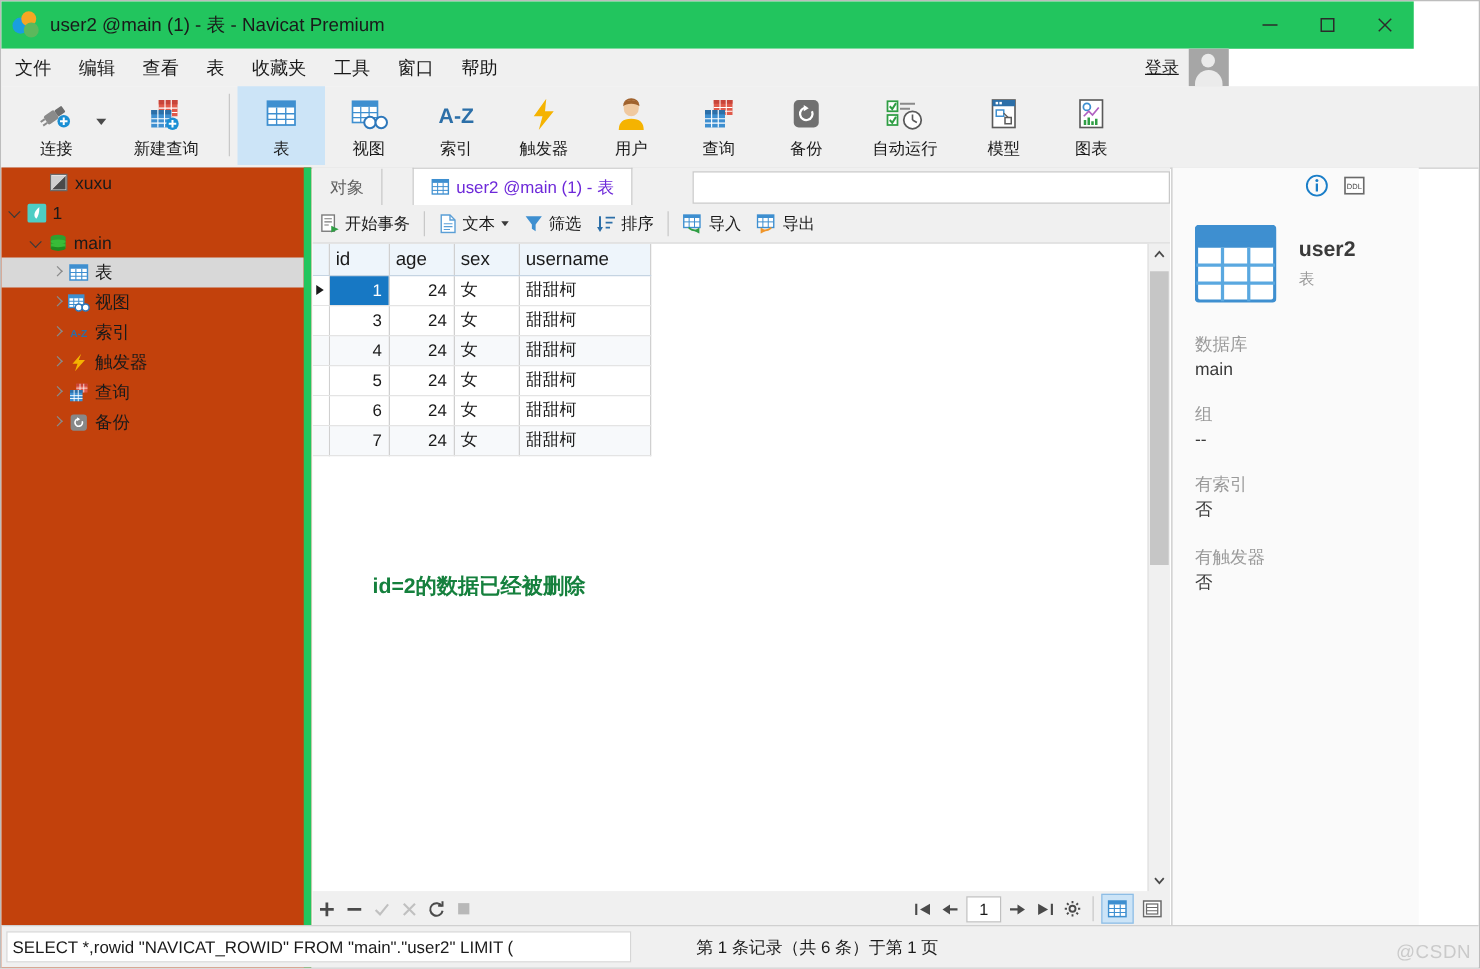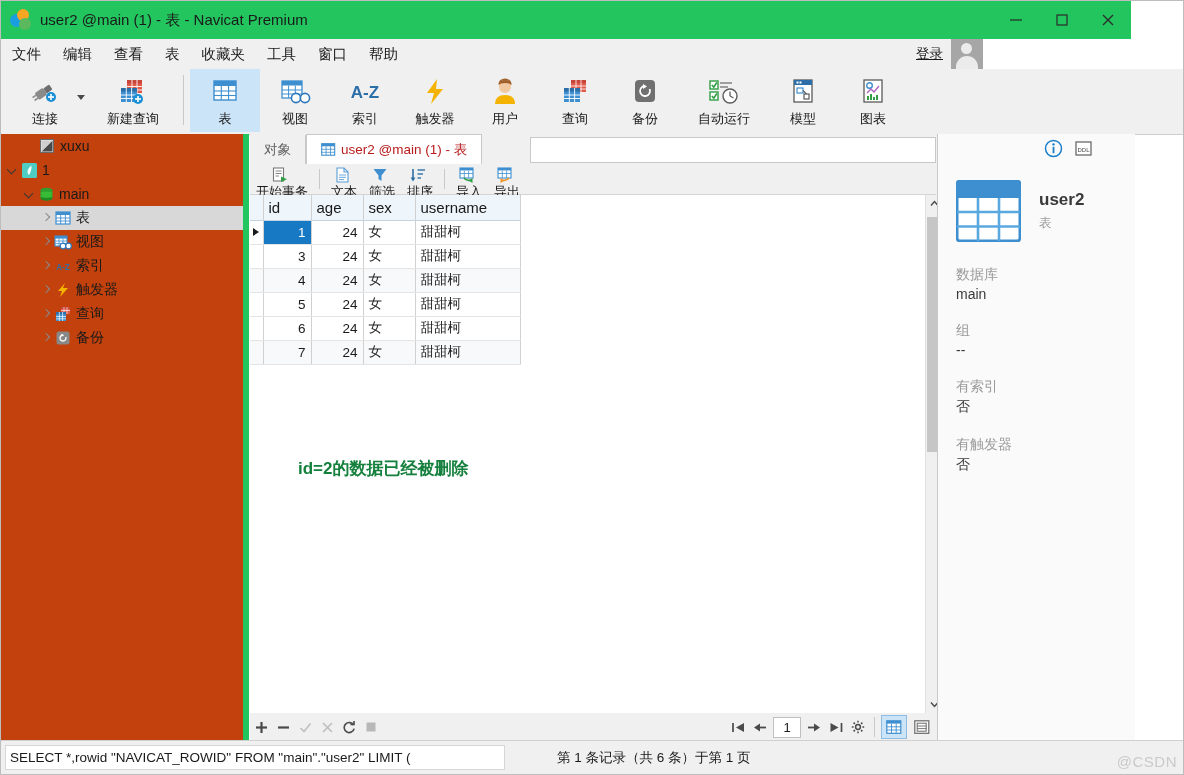--- a/index.html
+++ b/index.html
@@ -124,49 +124,49 @@
     content: ""; position: absolute; left: 1px; top: 1px;
     width: 6px; height: 6px; border-right: 1.6px solid #3a3a3a; border-bottom: 1.6px solid #3a3a3a;
     transform: rotate(45deg);
   }
   .tree-ico { width: 20px; display: flex; align-items: center; justify-content: center; flex: 0 0 auto; }
   .tree-label { margin-left: 3px; }
 
   
   .main {
     position: absolute; left: 249px; top: 133px; width: 686px; height: 607px;
-    background: #f0f0f0; overflow: hidden; padding-left: 7px;
+    background: #f0f0f0; overflow: hidden;
   }
   .tabbar {
     position: absolute; left: 0; top: 0; width: 686px; height: 30px;
     background: #f0f0f0; display: flex; align-items: flex-end;
   }
   .tab {
     height: 29px; display: flex; align-items: center; padding: 0 14px;
     font-size: 13.5px; color: #606060; background: #f0f0f0;
     border-right: 1px solid #c8c8c8; box-sizing: border-box;
   }
   .tab.active {
-    background: #ffffff; color: #b91c1c; height: 30px;
-    border-top: 1px solid #c8c8c8; border-left: 1px solid #c8c8c8;
+    background: #ffffff; color: #6d28d9; height: 30px;
+    border-top: 1px solid #c8c8c8; border-left: 1px solid #c8c8c8; margin-left: 24px;
   }
   .tab-ico { margin-right: 5px; display: flex; align-items: center; }
   .tab-search {
     flex: 1; height: 26px; background: #ffffff; border: 1px solid #c8c8c8;
     margin: 0 0 1px 48px; box-sizing: border-box;
   }
 
   .gridtoolbar {
     position: absolute; left: 0; top: 30px; width: 686px; height: 30px;
     background: #f0f0f0; display: flex; align-items: center;
     border-bottom: 1px solid #d4d4d4;
   }
   .gt-btn {
     display: flex; align-items: center; height: 24px; padding: 0 6px;
-    font-size: 13px; color: #1a1a1a; white-space: nowrap; flex-direction: column;
+    font-size: 13px; color: #1a1a1a; white-space: nowrap;
   }
   .gt-btn .gt-ico { margin-right: 4px; display: flex; align-items: center; }
   .gt-sep { width: 1px; height: 20px; background: #c8c8c8; margin: 0 5px; }
   .gt-caret {
     width: 0; height: 0; margin-left: 5px;
     border-left: 3.5px solid transparent; border-right: 3.5px solid transparent;
     border-top: 4.5px solid #3a3a3a;
   }
 
   .gridarea {

